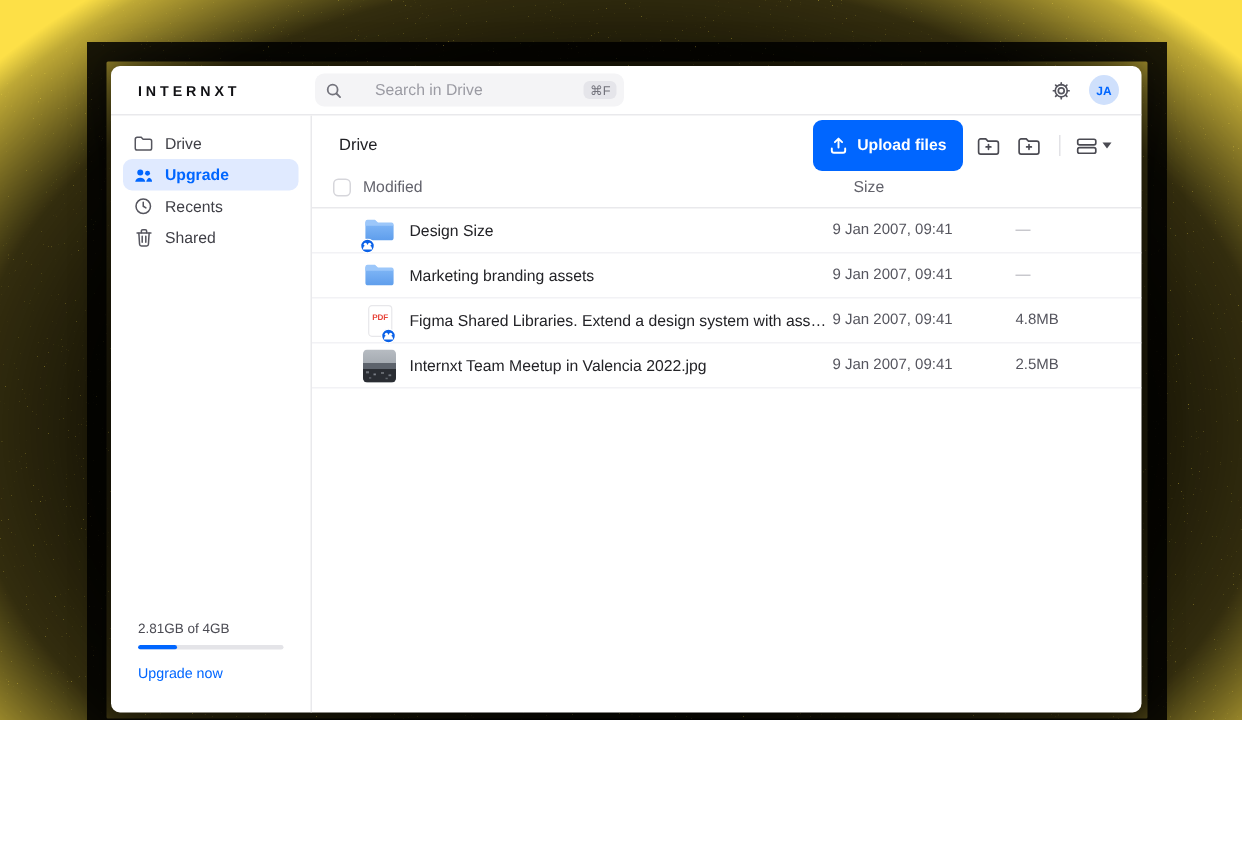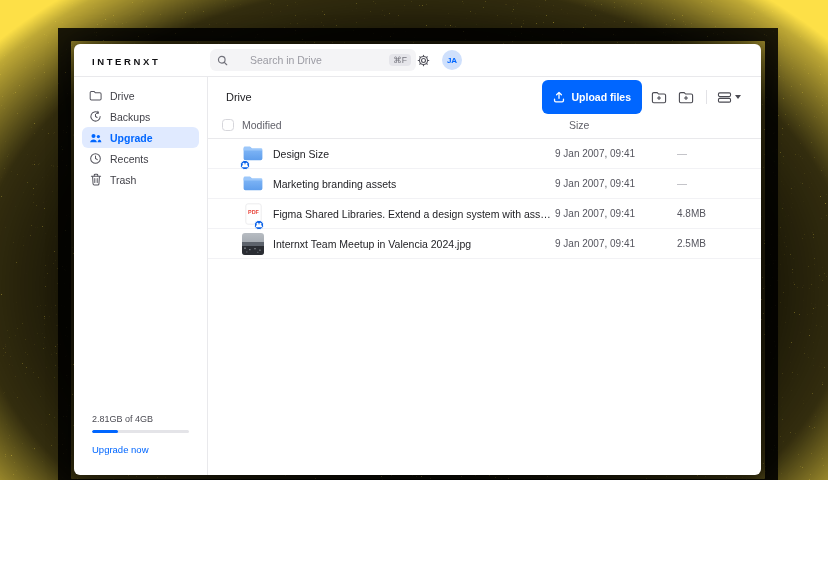--- a/index.html
+++ b/index.html
@@ -18,21 +18,21 @@
     display:flex; align-items:center; }
   .logo-zone { width:134px; flex:0 0 134px; padding-left:18px; }
   .logo { font-size:9.5px; font-weight:700; letter-spacing:2.6px; color:#111114; }
   .searchbox { margin-left:2px; width:206px; height:22px; background:#f4f4f6;
     border-radius:6px; display:flex; align-items:center; padding:0 5px 0 7px; }
   .searchbox input { flex:1; border:none; outline:none; background:transparent;
     font-size:10.5px; color:#3f3f46; font-family:"Liberation Sans",sans-serif; min-width:0; margin-left:22px; }
   .searchbox input::placeholder { color:#9b9ba3; }
   .kbd { background:#e5e5ea; border-radius:4px; font-size:8.5px; color:#73737c;
     padding:2px 4px; line-height:1; }
-  .topbar-right { flex:1; display:flex; align-items:center; 
+  .topbar-right { flex:1; display:flex; align-items:center; justify-content:flex-end;
     gap:11px; padding-right:15px; }
   .iconbtn { background:none; border:none; cursor:pointer; display:flex;
     align-items:center; justify-content:center; padding:0; }
   .avatar { width:20px; height:20px; border-radius:50%; background:#cfe0fc;
     color:#0066ff; font-size:8px; font-weight:700; display:flex; align-items:center;
     justify-content:center; border:none; cursor:pointer; }
 
   
   .winbody { flex:1; display:flex; min-height:0; }
   .sidebar { width:134px; flex:0 0 134px; border-right:1px solid #e9e9ec;
@@ -146,30 +146,20 @@
 
       <div class="sidebar">
         <button class="nav-item">
           <span class="nv-ic">
             <svg width="13" height="11" viewBox="0 0 14 12" fill="none" stroke="currentColor" stroke-width="1.1">
               <path d="M1.2 3a1.3 1.3 0 0 1 1.3-1.3h3l1.4 1.4h4.9A1.3 1.3 0 0 1 13.1 4.4v5.2a1.3 1.3 0 0 1-1.3 1.3H2.5a1.3 1.3 0 0 1-1.3-1.3z"></path>
             </svg>
           </span>
           <span>Drive</span>
         </button>
-        <button class="nav-item">
-          <span class="nv-ic">
-            <svg width="13" height="13" viewBox="0 0 14 14" fill="none" stroke="currentColor" stroke-width="1.1" stroke-linecap="round">
-              <path d="M12 7A5 5 0 1 1 9.9 2.9"></path>
-              <path d="M9.6 1.4l.5 1.9-2 .4"></path>
-              <path d="M7 4.6V7l1.7 1.1"></path>
-            </svg>
-          </span>
-          <span>Backups</span>
-        </button>
         <button class="nav-item active">
           <span class="nv-ic">
             <svg width="14" height="12" viewBox="0 0 15 13" fill="currentColor">
               <circle cx="5.2" cy="4.2" r="2.3"></circle>
               <circle cx="10.8" cy="4.8" r="1.9"></circle>
               <path d="M1.3 11.4a4 4 0 0 1 7.8 0z"></path>
               <path d="M9.8 11.4c.2-1.4 1-2.6 2.1-3.2a3.3 3.3 0 0 1 2.4 3.2z"></path>
             </svg>
           </span>
           <span>Upgrade</span>
@@ -185,21 +175,21 @@
         </button>
         <button class="nav-item">
           <span class="nv-ic">
             <svg width="12" height="13" viewBox="0 0 13 14" fill="none" stroke="currentColor" stroke-width="1.1" stroke-linecap="round">
               <path d="M1.5 3.5h10"></path>
               <path d="M4.6 3.3V2.2a1 1 0 0 1 1-1h1.8a1 1 0 0 1 1 1v1.1"></path>
               <path d="M2.8 3.7l.5 8a1.3 1.3 0 0 0 1.3 1.2h3.8a1.3 1.3 0 0 0 1.3-1.2l.5-8"></path>
               <path d="M5.2 6v4.3M7.8 6v4.3"></path>
             </svg>
           </span>
-          <span>Trash</span>
+          <span>Shared</span>
         </button>
 
         <div class="side-spacer"></div>
 
         <div class="storage">
           <div class="storage-text">2.81GB of 4GB</div>
           <div class="storage-bar">
             <div class="storage-fill" style="width:27%"></div>
           </div>
           <button class="upgrade">Upgrade now</button>
@@ -348,21 +338,21 @@
                   <rect y="13" width="22" height="9" fill="#2a2d33"></rect>
                   <rect x="2" y="14.5" width="2" height="1.4" fill="#6e737b"></rect>
                   <rect x="7" y="16" width="1.6" height="1.2" fill="#7a7f87"></rect>
                   <rect x="12" y="15" width="2" height="1.3" fill="#65696f"></rect>
                   <rect x="17" y="16.6" width="1.8" height="1.2" fill="#71767e"></rect>
                   <rect x="4" y="18.4" width="1.5" height="1.1" fill="#5a5e66"></rect>
                   <rect x="15" y="18.8" width="1.5" height="1" fill="#5f646b"></rect>
                 </g>
               </svg>
             </span>
-            <span class="fname">Internxt Team Meetup in Valencia 2024.jpg</span>
+            <span class="fname">Internxt Team Meetup in Valencia 2022.jpg</span>
           </span>
           <span class="cell-mod">9 Jan 2007, 09:41</span>
           <span class="cell-size">2.5MB</span>
         </div>
 
       </div>
     </div>
   </div>
 </div>
 

